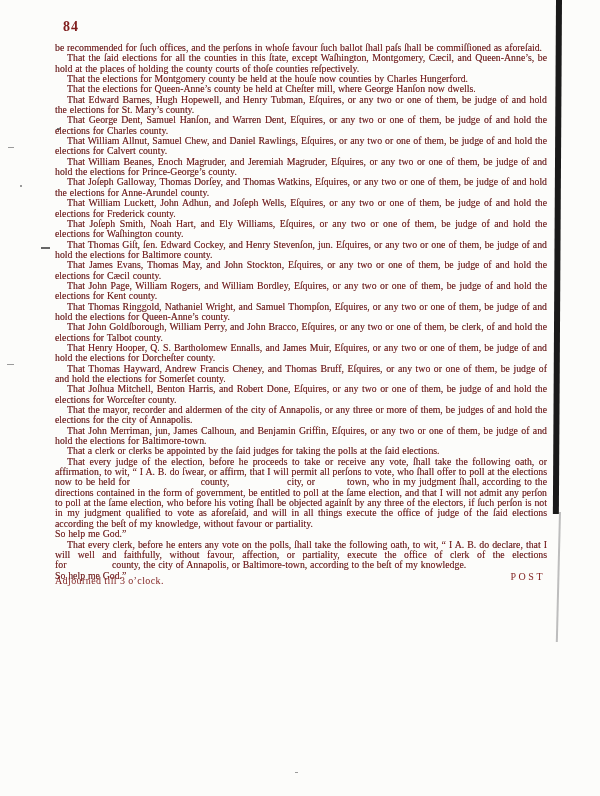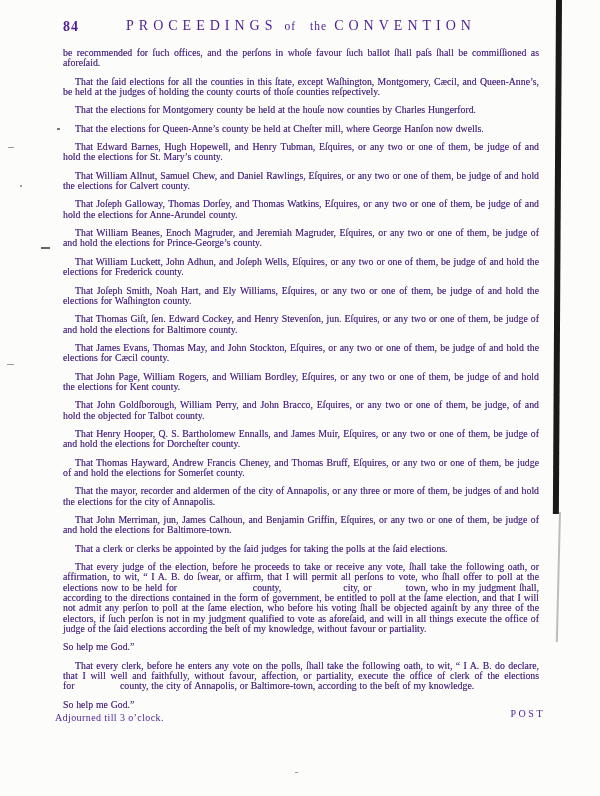--- a/index.html
+++ b/index.html
@@ -1,32 +1,32 @@
 <!DOCTYPE html>
 <html><head>
 <meta charset="utf-8">
 <style>
   html,body{margin:0;padding:0;background:#ffffff;}
   .page{
     position:relative;width:600px;height:796px;overflow:hidden;
-    background:#fcfcfa;color:#4c1d95;
+    background:#fcfcfa;color:#7f1d1d;
     font-family:"Liberation Serif","DejaVu Serif",serif;
   }
   .textblock{position:absolute;left:55px;top:14px;width:492px;}
   .hdr{position:relative;height:26px;margin-bottom:3px;text-align:center;}
   .pagenum{position:absolute;left:8px;top:5px;font-size:14px;letter-spacing:1px;font-weight:bold;}
   .title{font-size:13.5px;white-space:nowrap;padding-top:4px;display:inline-block;}
   .title .caps{letter-spacing:5px;font-size:14px;}
   .title .small{font-size:11.5px;letter-spacing:1px;margin:0 7px;}
   .bodytext{
     font-size:9.8px;line-height:10.35px;text-align:justify;
     text-shadow:0 0 0.35px rgba(10,10,10,0.5);
     word-spacing:0.4px;
   }
-  .p{margin:8px;text-indent:12px;font-family:Liberation Serif, serif;}
+  .p{margin:0;text-indent:12px;font-family:Liberation Serif, serif;}
   .p.flush{text-indent:0;}
   .ftr{position:relative;height:18px;margin-top:-10px;font-size:10px;text-align:left;}
   .adjourn{display:inline-block;padding-top:4px;letter-spacing:0.4px;}
   .catchword{position:absolute;right:2px;top:0;font-size:10px;letter-spacing:2.5px;}
   .bind1{position:absolute;left:556px;top:0;width:5.5px;height:514px;background:#1a1a1a;
          transform:rotate(0.35deg);transform-origin:top left;}
   .bind2{position:absolute;left:559px;top:512px;width:1.5px;height:130px;background:#bdbdbd;
          transform:rotate(1.4deg);transform-origin:top left;}
   .speck{position:absolute;background:#9a9a9a;}
   .speck.s1{left:8px;top:147px;width:6px;height:1px;}
@@ -47,40 +47,42 @@
   <div class="speck s2"></div>
   <div class="speck s3"></div>
   <div class="speck s4"></div>
   <div class="speck s5"></div>
   <div class="speck s6"></div>
 
   <div class="textblock">
 
     <div class="hdr">
       <span class="pagenum">84</span>
-      <span class="title"><span class="caps">PROCEEDINGS</span><span class="small">of</span><span class="small">the</span><span class="caps">CONVENTION</span></span>
     </div>
 
     <div class="bodytext">
       <p class="p flush">be recommended for ſuch offices, and the perſons in whoſe favour ſuch ballot ſhall paſs ſhall be commiſſioned as aforeſaid.</p>
-      <p class="p">That the ſaid elections for all the counties in this ſtate, except Waſhington, Montgomery, Cæcil, and Queen-Anne’s, be held at the judges of holding the county courts of thoſe counties reſpectively.</p>
+      <p class="p">That the ſaid elections for all the counties in this ſtate, except Waſhington, Montgomery, Cæcil, and Queen-Anne’s, be hold at the places of holding the county courts of thoſe counties reſpectively.</p>
       <p class="p">That the elections for Montgomery county be held at the houſe now counties by Charles Hungerford.</p>
       <p class="p">That the elections for Queen-Anne’s county be held at Cheſter mill, where George Hanſon now dwells.</p>
       <p class="p">That Edward Barnes, Hugh Hopewell, and Henry Tubman, Eſquires, or any two or one of them, be judge of and hold the elections for St. Mary’s county.</p>
+      <p class="p">That George Dent, Samuel Hanſon, and Warren Dent, Eſquires, or any two or one of them, be judge of and hold the elections for Charles county.</p>
       <p class="p">That William Allnut, Samuel Chew, and Daniel Rawlings, Eſquires, or any two or one of them, be judge of and hold the elections for Calvert county.</p>
+      <p class="p">That William Beanes, Enoch Magruder, and Jeremiah Magruder, Eſquires, or any two or one of them, be judge of and hold the elections for Prince-George’s county.</p>
       <p class="p">That Joſeph Galloway, Thomas Dorſey, and Thomas Watkins, Eſquires, or any two or one of them, be judge of and hold the elections for Anne-Arundel county.</p>
-      <p class="p">That William Beanes, Enoch Magruder, and Jeremiah Magruder, Eſquires, or any two or one of them, be judge of and hold the elections for Prince-George’s county.</p>
       <p class="p">That William Luckett, John Adhun, and Joſeph Wells, Eſquires, or any two or one of them, be judge of and hold the elections for Frederick county.</p>
       <p class="p">That Joſeph Smith, Noah Hart, and Ely Williams, Eſquires, or any two or one of them, be judge of and hold the elections for Waſhington county.</p>
       <p class="p">That Thomas Giſt, ſen. Edward Cockey, and Henry Stevenſon, jun. Eſquires, or any two or one of them, be judge of and hold the elections for Baltimore county.</p>
       <p class="p">That James Evans, Thomas May, and John Stockton, Eſquires, or any two or one of them, be judge of and hold the elections for Cæcil county.</p>
       <p class="p">That John Page, William Rogers, and William Bordley, Eſquires, or any two or one of them, be judge of and hold the elections for Kent county.</p>
-      <p class="p">That John Goldſborough, William Perry, and John Bracco, Eſquires, or any two or one of them, be judge, of and hold the objected for Talbot county.</p>
+      <p class="p">That Thomas Ringgold, Nathaniel Wright, and Samuel Thompſon, Eſquires, or any two or one of them, be judge of and hold the elections for Queen-Anne’s county.</p>
+      <p class="p">That John Goldſborough, William Perry, and John Bracco, Eſquires, or any two or one of them, be clerk, of and hold the elections for Talbot county.</p>
       <p class="p">That Henry Hooper, Q. S. Bartholomew Ennalls, and James Muir, Eſquires, or any two or one of them, be judge of and hold the elections for Dorcheſter county.</p>
       <p class="p">That Thomas Hayward, Andrew Francis Cheney, and Thomas Bruff, Eſquires, or any two or one of them, be judge of and hold the elections for Somerſet county.</p>
+      <p class="p">That Joſhua Mitchell, Benton Harris, and Robert Done, Eſquires, or any two or one of them, be judge of and hold the elections for Worceſter county.</p>
       <p class="p">That the mayor, recorder and aldermen of the city of Annapolis, or any three or more of them, be judges of and hold the elections for the city of Annapolis.</p>
       <p class="p">That John Merriman, jun, James Calhoun, and Benjamin Griffin, Eſquires, or any two or one of them, be judge of and hold the elections for Baltimore-town.</p>
       <p class="p">That a clerk or clerks be appointed by the ſaid judges for taking the polls at the ſaid elections.</p>
       <p class="p">That every judge of the election, before he proceeds to take or receive any vote, ſhall take the following oath, or affirmation, to wit, “ I A. B. do ſwear, or affirm, that I will permit all perſons to vote, who ſhall offer to poll at the elections now to be held for&nbsp;&nbsp;&nbsp;&nbsp;&nbsp;&nbsp;&nbsp;&nbsp;&nbsp;&nbsp;&nbsp;&nbsp;&nbsp;&nbsp;&nbsp;&nbsp;&nbsp;&nbsp;&nbsp;&nbsp;&nbsp;&nbsp;county,&nbsp;&nbsp;&nbsp;&nbsp;&nbsp;&nbsp;&nbsp;&nbsp;&nbsp;&nbsp;&nbsp;&nbsp;&nbsp;&nbsp;&nbsp;&nbsp;&nbsp;&nbsp;city, or&nbsp;&nbsp;&nbsp;&nbsp;&nbsp;&nbsp;&nbsp;&nbsp;&nbsp;&nbsp;town, who in my judgment ſhall, according to the directions contained in the form of government, be entitled to poll at the ſame election, and that I will not admit any perſon to poll at the ſame election, who before his voting ſhall be objected againſt by any three of the electors, if ſuch perſon is not in my judgment qualified to vote as aforeſaid, and will in all things execute the office of judge of the ſaid elections according the beſt of my knowledge, without favour or partiality.</p>
       <p class="p flush">So help me God.”</p>
       <p class="p">That every clerk, before he enters any vote on the polls, ſhall take the following oath, to wit, “ I A. B. do declare, that I will well and faithfully, without favour, affection, or partiality, execute the office of clerk of the elections for&nbsp;&nbsp;&nbsp;&nbsp;&nbsp;&nbsp;&nbsp;&nbsp;&nbsp;&nbsp;&nbsp;&nbsp;&nbsp;&nbsp;&nbsp;&nbsp;county, the city of Annapolis, or Baltimore-town, according to the beſt of my knowledge.</p>
       <p class="p flush">So help me God.”</p>
     </div>
 
     <div class="ftr">

